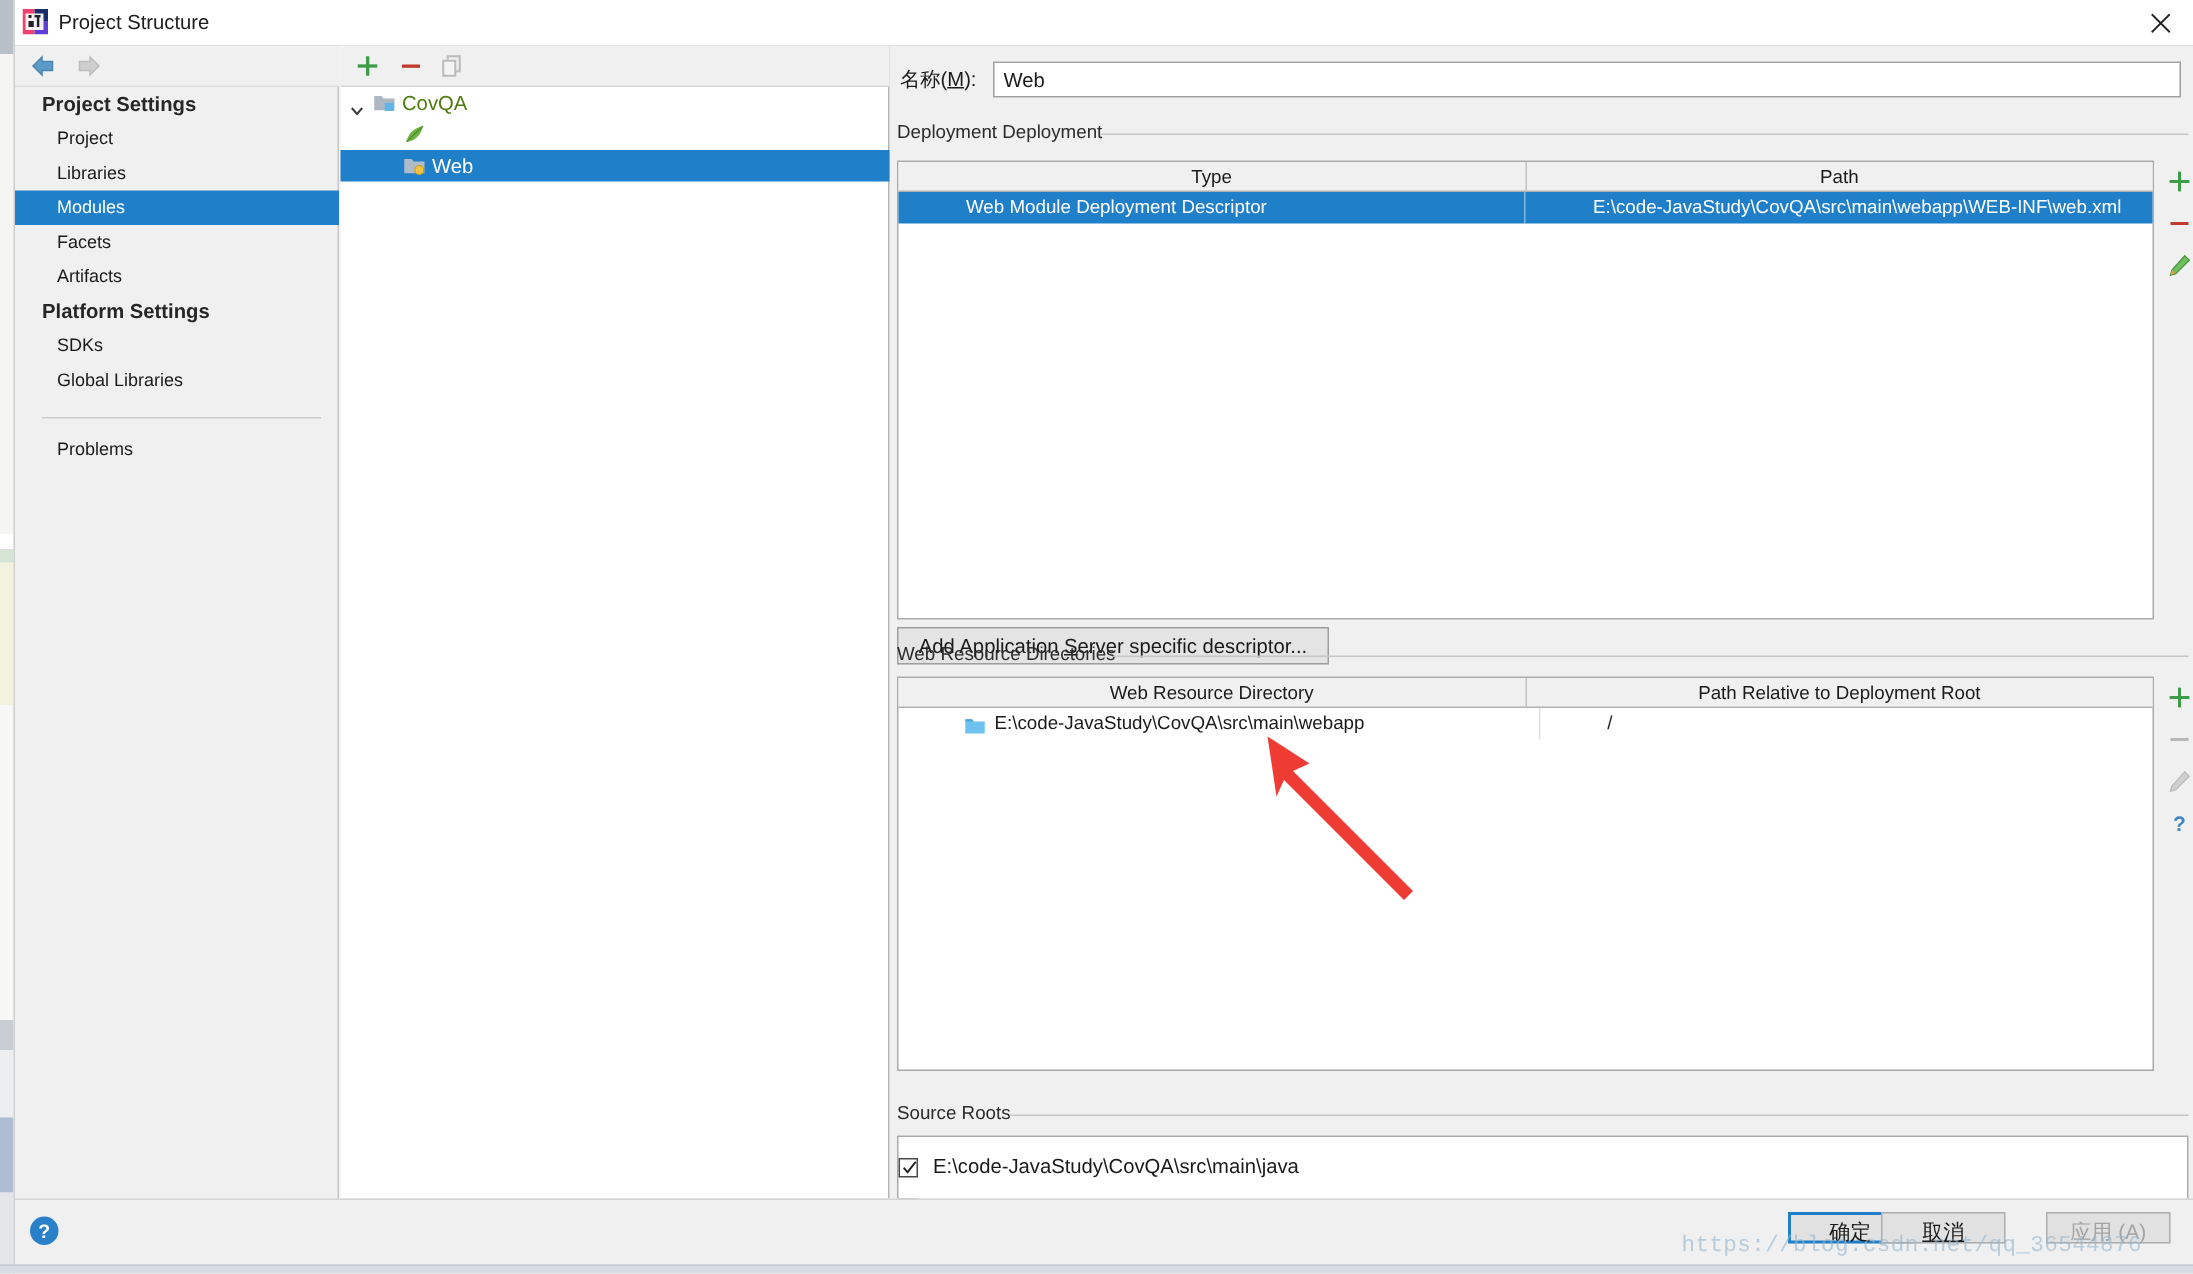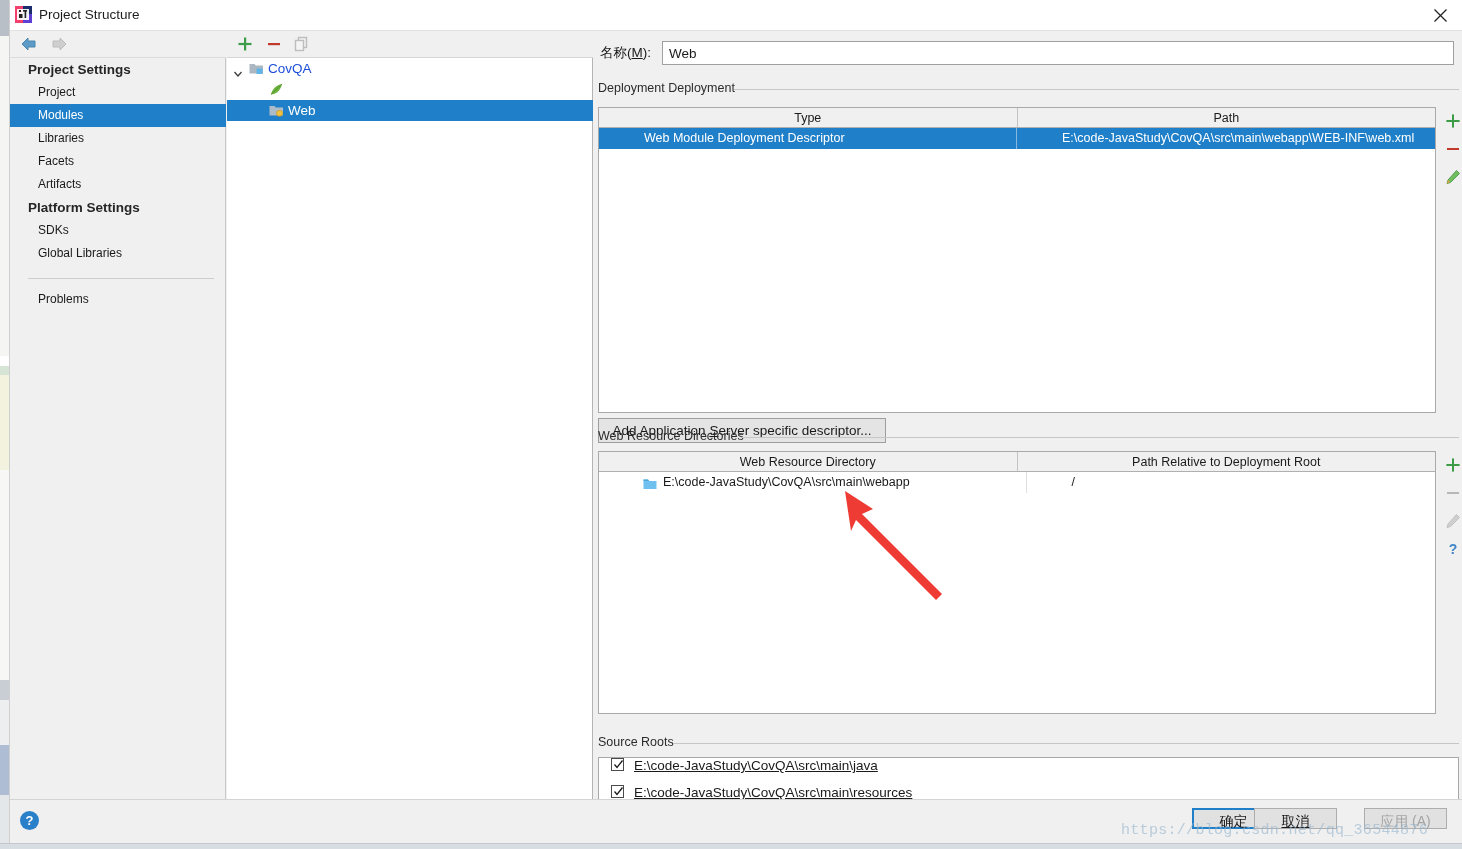--- a/index.html
+++ b/index.html
@@ -88,21 +88,21 @@
     border-bottom: 1px solid #d6d6d6;
   }
   .tb-btn { position: absolute; top: 3px; width: 22px; height: 21px; cursor: pointer; }
   #tb-add  { left: 8px; }
   #tb-rem  { left: 37px; }
   #tb-copy { left: 65px; }
 
   #tree { position: absolute; left: 0; top: 27px; width: 366px; }
   .tree-row {
     height: 21px; line-height: 21px; position: relative;
-    font-size: 13.5px; color: #1d4ed8; cursor: pointer;
+    font-size: 13.5px; color: #4d7c0f; cursor: pointer;
     white-space: nowrap;
   }
   .tree-row.selected { background: #1f7fc8; color: #ffffff; }
   .tree-arrow { position: absolute; left: 6px; top: 6px; width: 10px; height: 10px; }
   .tree-ico  { position: absolute; top: 3px; width: 15px; height: 15px; }
   .tree-label { position: absolute; }
 
   
   #content {
     position: absolute; left: 584px; top: 31px; width: 869px; height: 768px;
@@ -174,22 +174,22 @@
     cursor: pointer; white-space: nowrap;
   }
   .pbtn u { text-decoration: underline; }
 
   
   #src-box {
     position: absolute; left: 4px; top: 0; width: 861px; height: 62px;
     background: #ffffff; border: 1px solid #a9a9a9;
   }
   .src-row {
-    height: 27px; display: flex; align-items: flex-start; padding-left: 12px;
-    font-size: 13.5px; color: #1a1a1a; text-decoration: underline;
+    height: 27px; display: flex; align-items: flex-end; padding-left: 0;
+    font-size: 13.5px; color: #1a1a1a;
   }
   .cbox {
     width: 13px; height: 13px; border: 1px solid #4a4a4a;
     background: #fff; margin-right: 10px; position: relative; flex: none;
     cursor: pointer;
   }
   .cbox svg { position: absolute; left: 1px; top: 0px; }
 
   
   #bottombar {
@@ -282,22 +282,22 @@
       <span class="navarrow" id="nav-fwd">
         <svg width="20" height="16" viewBox="0 0 20 16">
           <path d="M12 2 L18 8 L12 14 L12 11 L5 11 L5 5 L12 5 Z" fill="#cfcfcf" stroke="#bcbcbc" stroke-width="1"></path>
         </svg>
       </span>
     </div>
 
     <div id="navlist">
       <div class="nav-group">Project Settings</div>
       <div class="nav-item">Project</div>
+      <div class="nav-item">Libraries</div>
       <div class="nav-item selected">Modules</div>
-      <div class="nav-item">Libraries</div>
       <div class="nav-item">Facets</div>
       <div class="nav-item">Artifacts</div>
       <div class="nav-group">Platform Settings</div>
       <div class="nav-item">SDKs</div>
       <div class="nav-item">Global Libraries</div>
       <div class="nav-sep"></div>
       <div class="nav-item">Problems</div>
     </div>
   </div>
 

